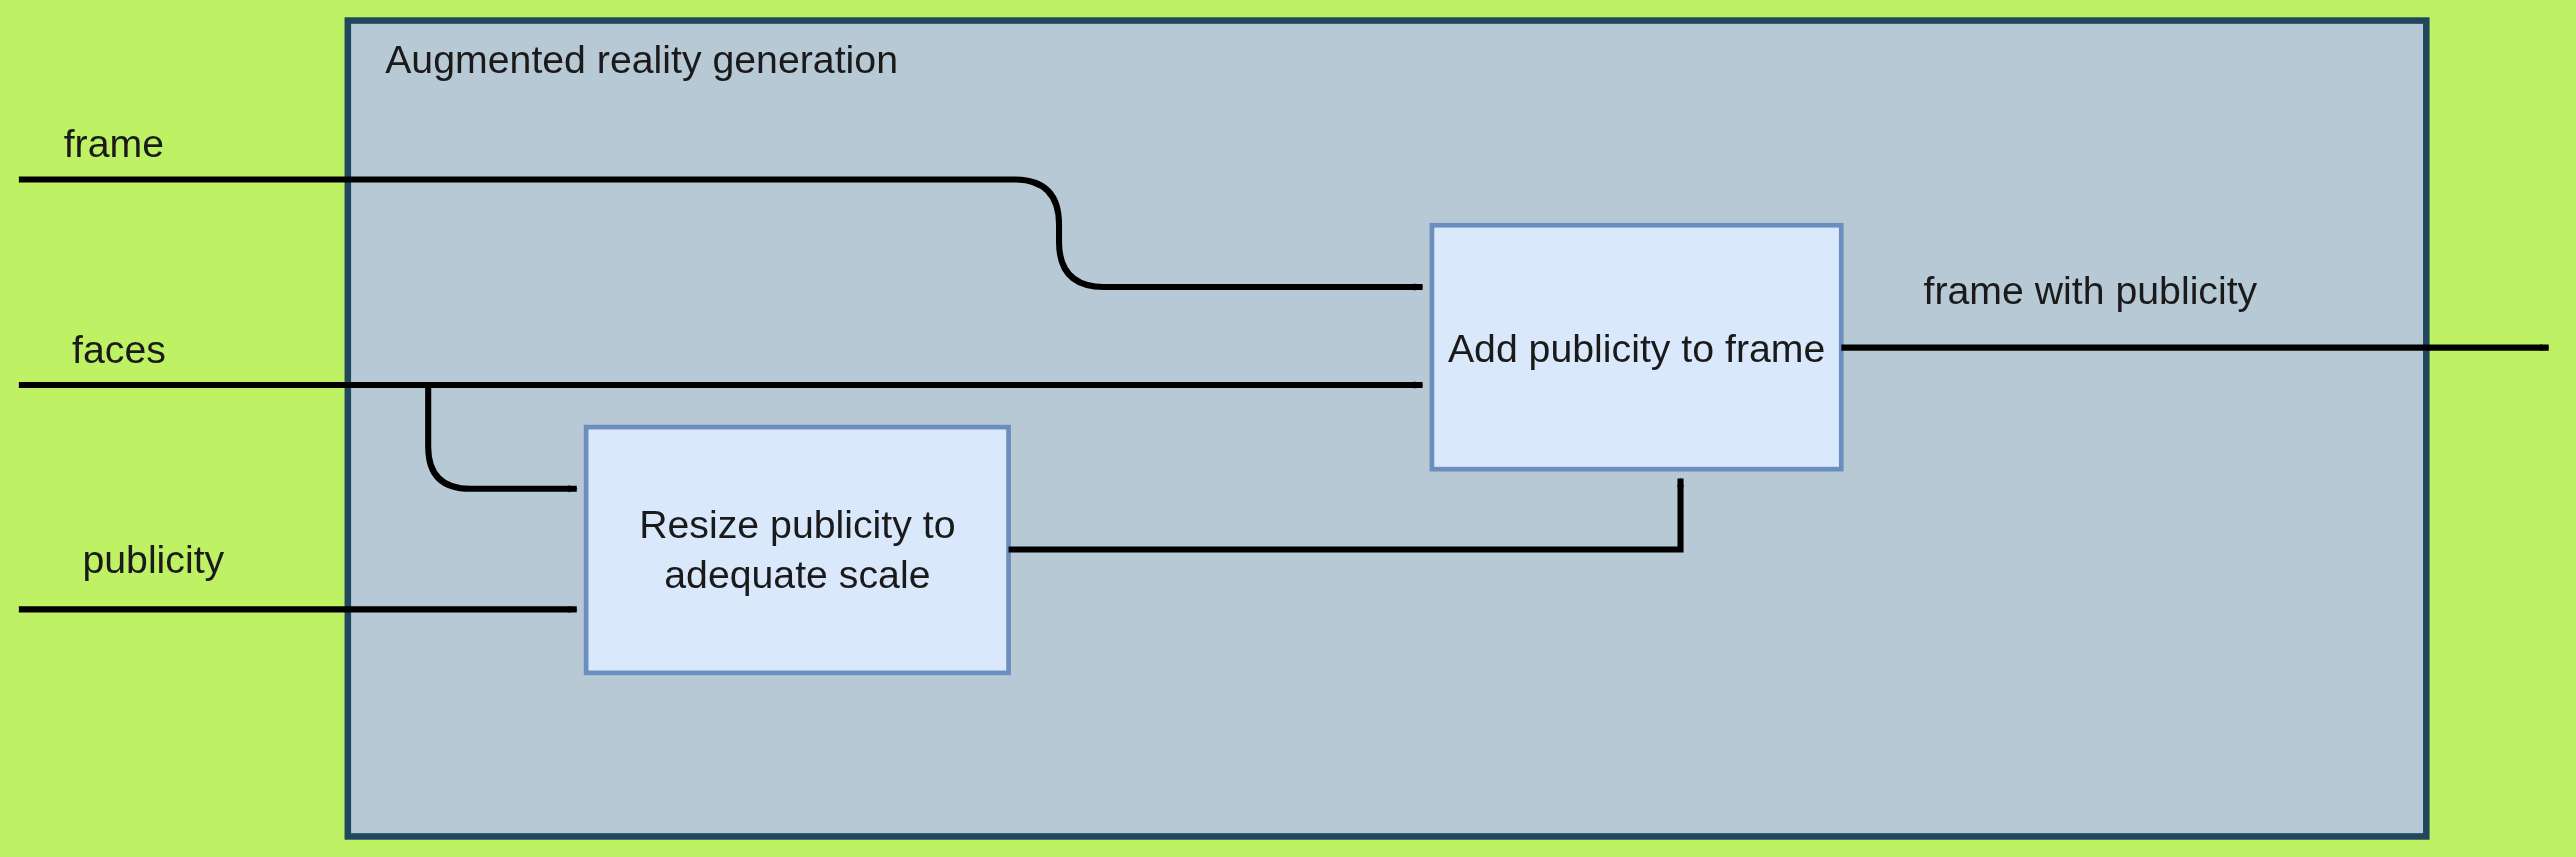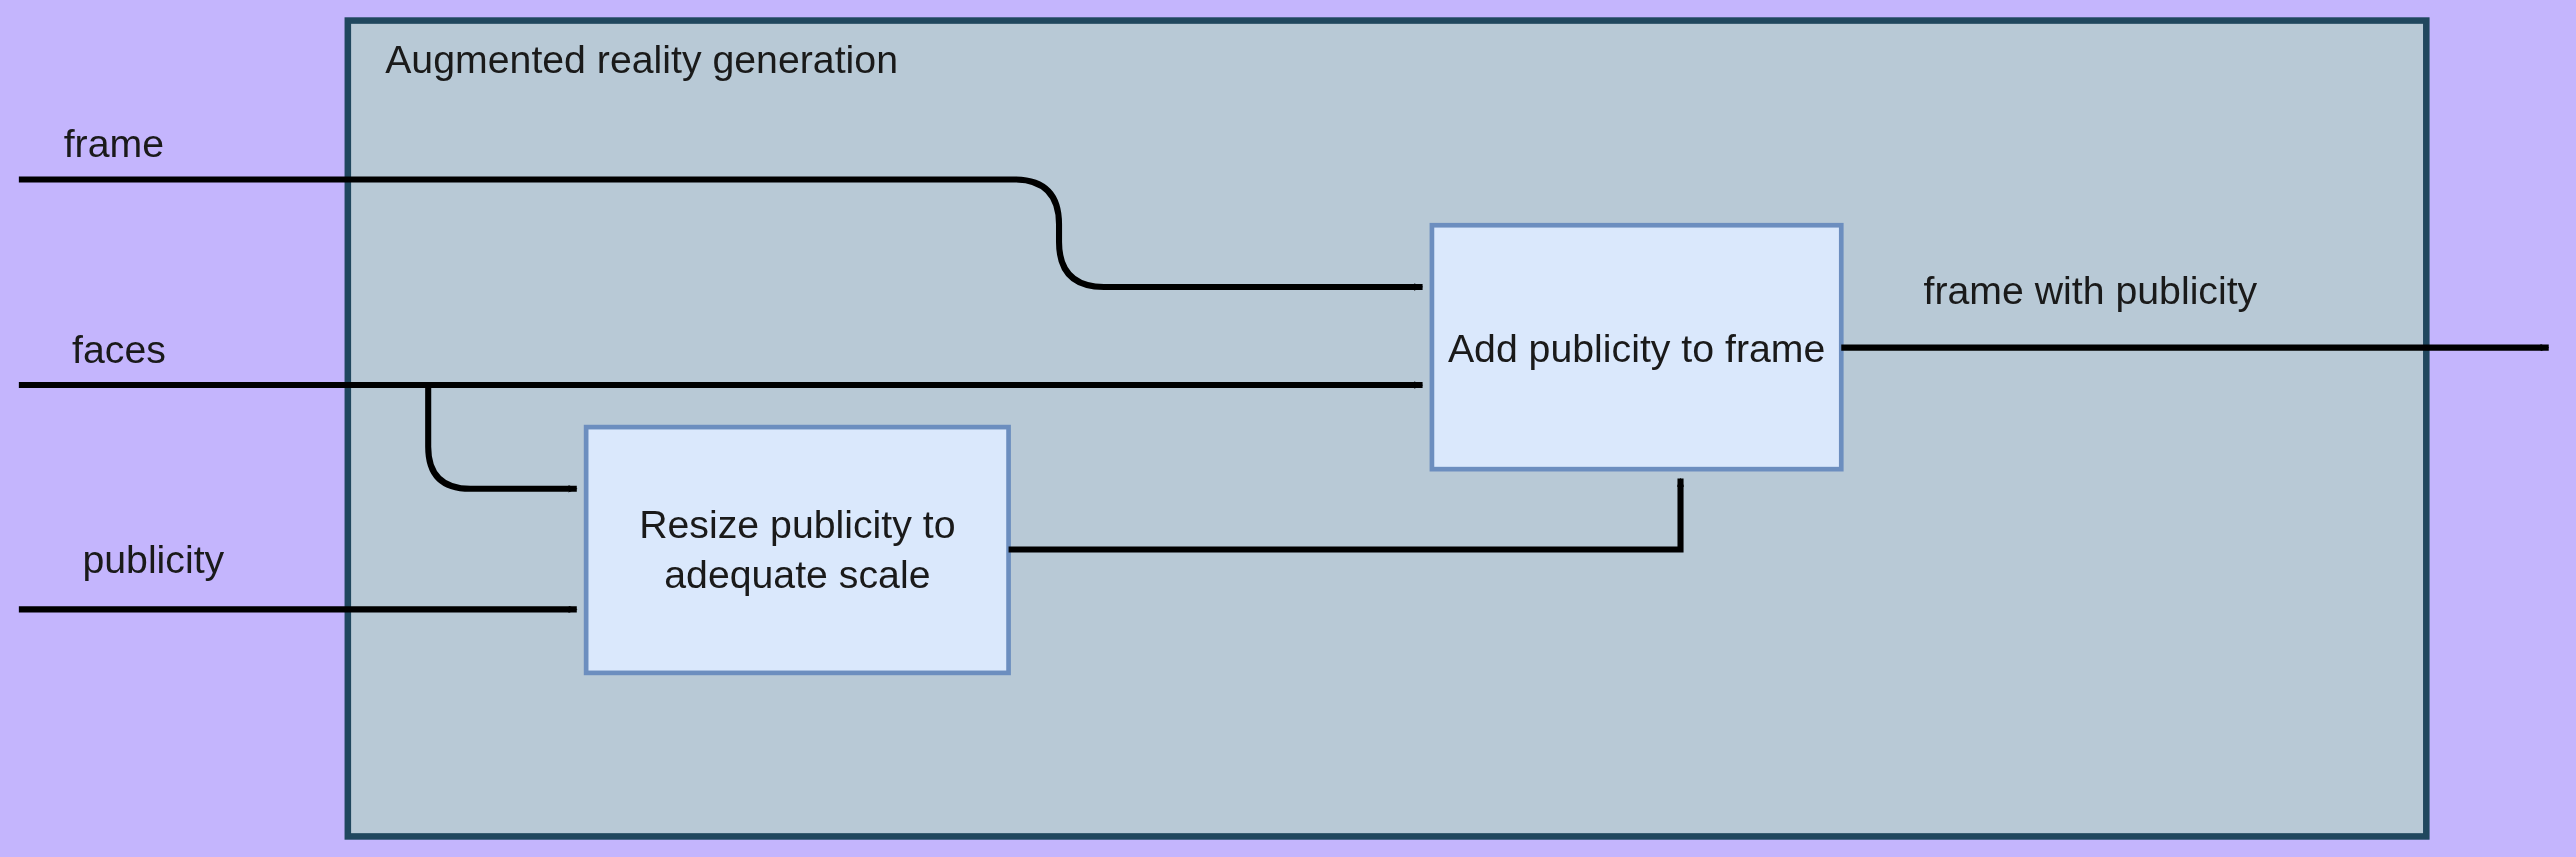--- a/index.html
+++ b/index.html
@@ -8,21 +8,21 @@
     padding: 0;
     background: #ffffff;
   }
   body {
     font-family: "Liberation Sans", sans-serif;
   }
   #stage {
     position: relative;
     width: 2576px;
     height: 857px;
-    background: #c4b5fd;
+    background: #bef264;
     overflow: hidden;
   }
   #diagram-svg {
     position: absolute;
     left: 0;
     top: 0;
     width: 2576px;
     height: 857px;
   }
   .svg-label {

